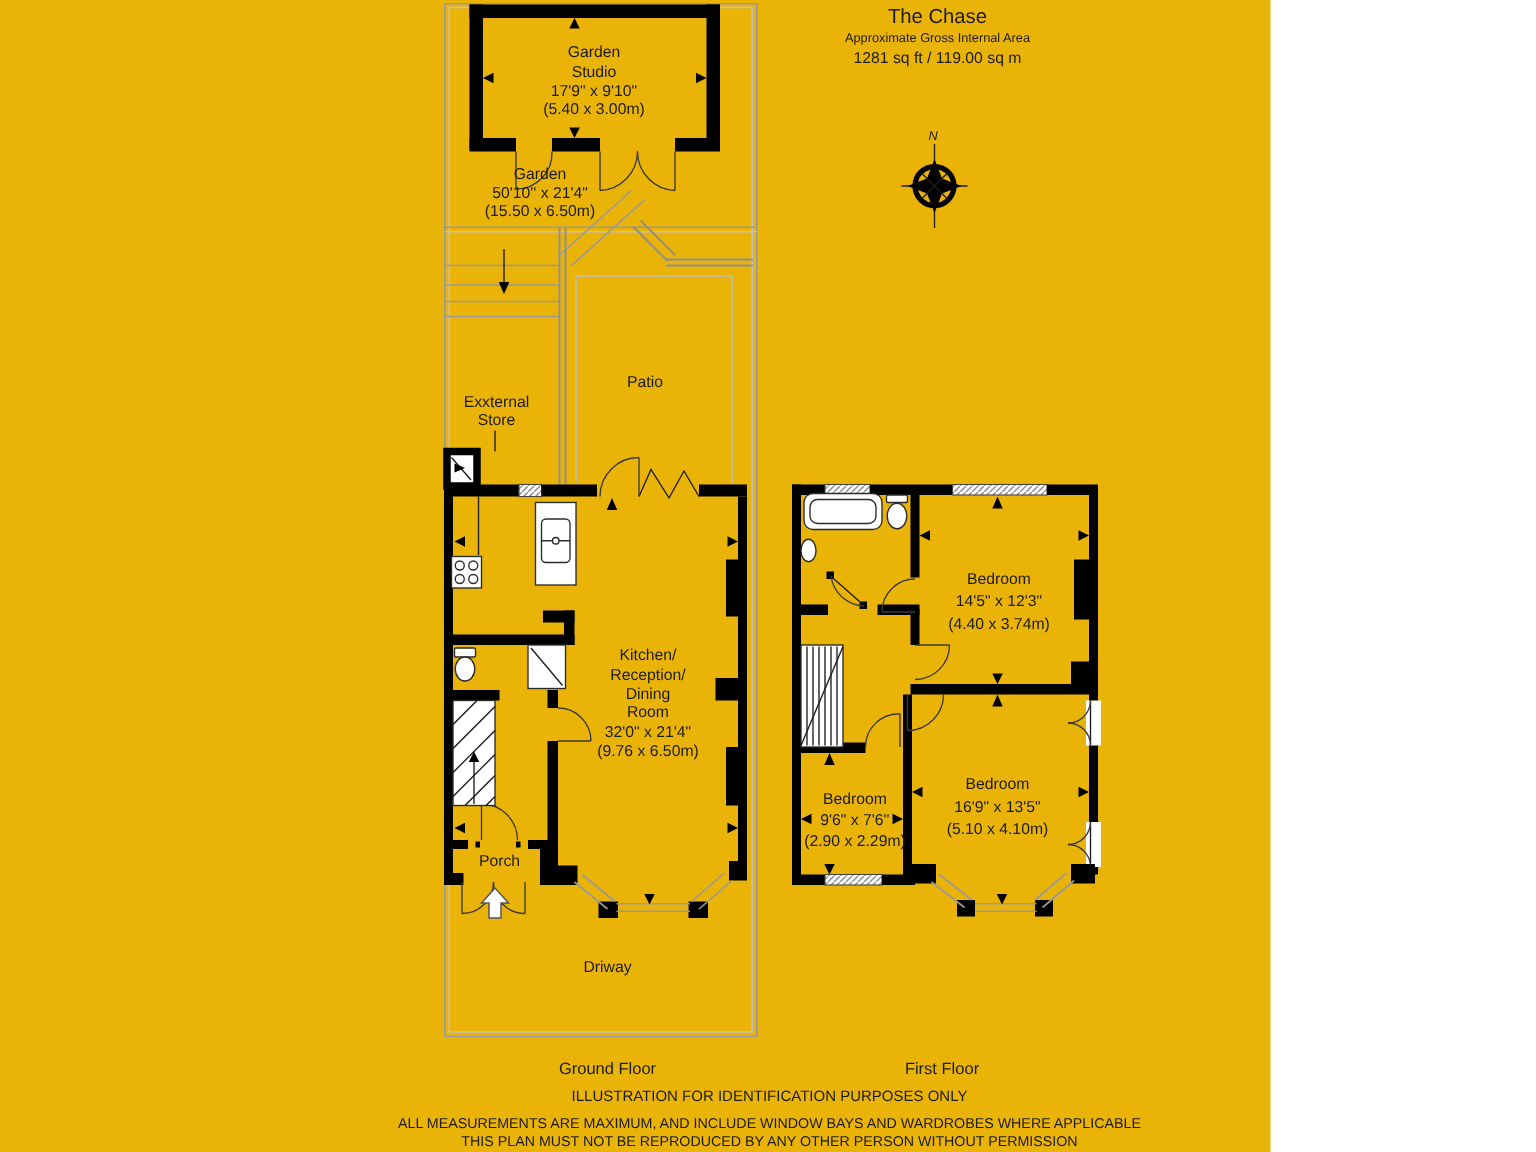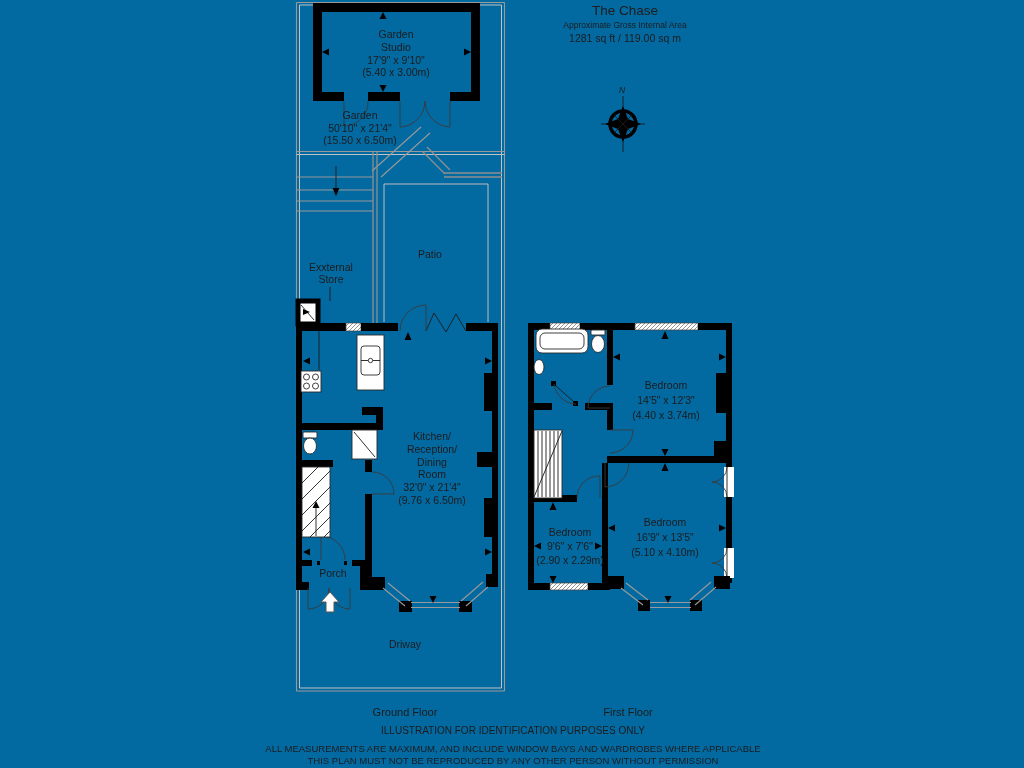--- a/index.html
+++ b/index.html
@@ -1,16 +1,16 @@
 <!DOCTYPE html>
 <html><head>
 <meta charset="utf-8">
 <style>
   html,body{margin:0;padding:0;background:#ffffff;}
-  #stage{position:relative;width:1024px;height:768px;background:#0369a1;overflow:hidden;
+  #stage{position:relative;width:847px;height:768px;background:#eab308;overflow:hidden;
          font-family:"Liberation Sans",sans-serif;}
   svg{position:absolute;left:0;top:0;}
   text{fill:#1c1c1c;font-family:"Liberation Sans",sans-serif;}
   .wall{fill:#000000;stroke:none;}
   .thin{stroke:#1c1c1c;stroke-width:0.9;fill:none;}
   .fix{stroke:#2a2a2a;stroke-width:0.9;fill:#ffffff;}
   .bnd{stroke:#9a9a9a;stroke-width:1.1;fill:none;}
   .bnd2{stroke:#c2c2c2;stroke-width:1;fill:none;}
   .grw{stroke:#8f8f8f;stroke-width:1.3;fill:none;}
   .pav{stroke:#bdbdbd;stroke-width:1;fill:none;}

